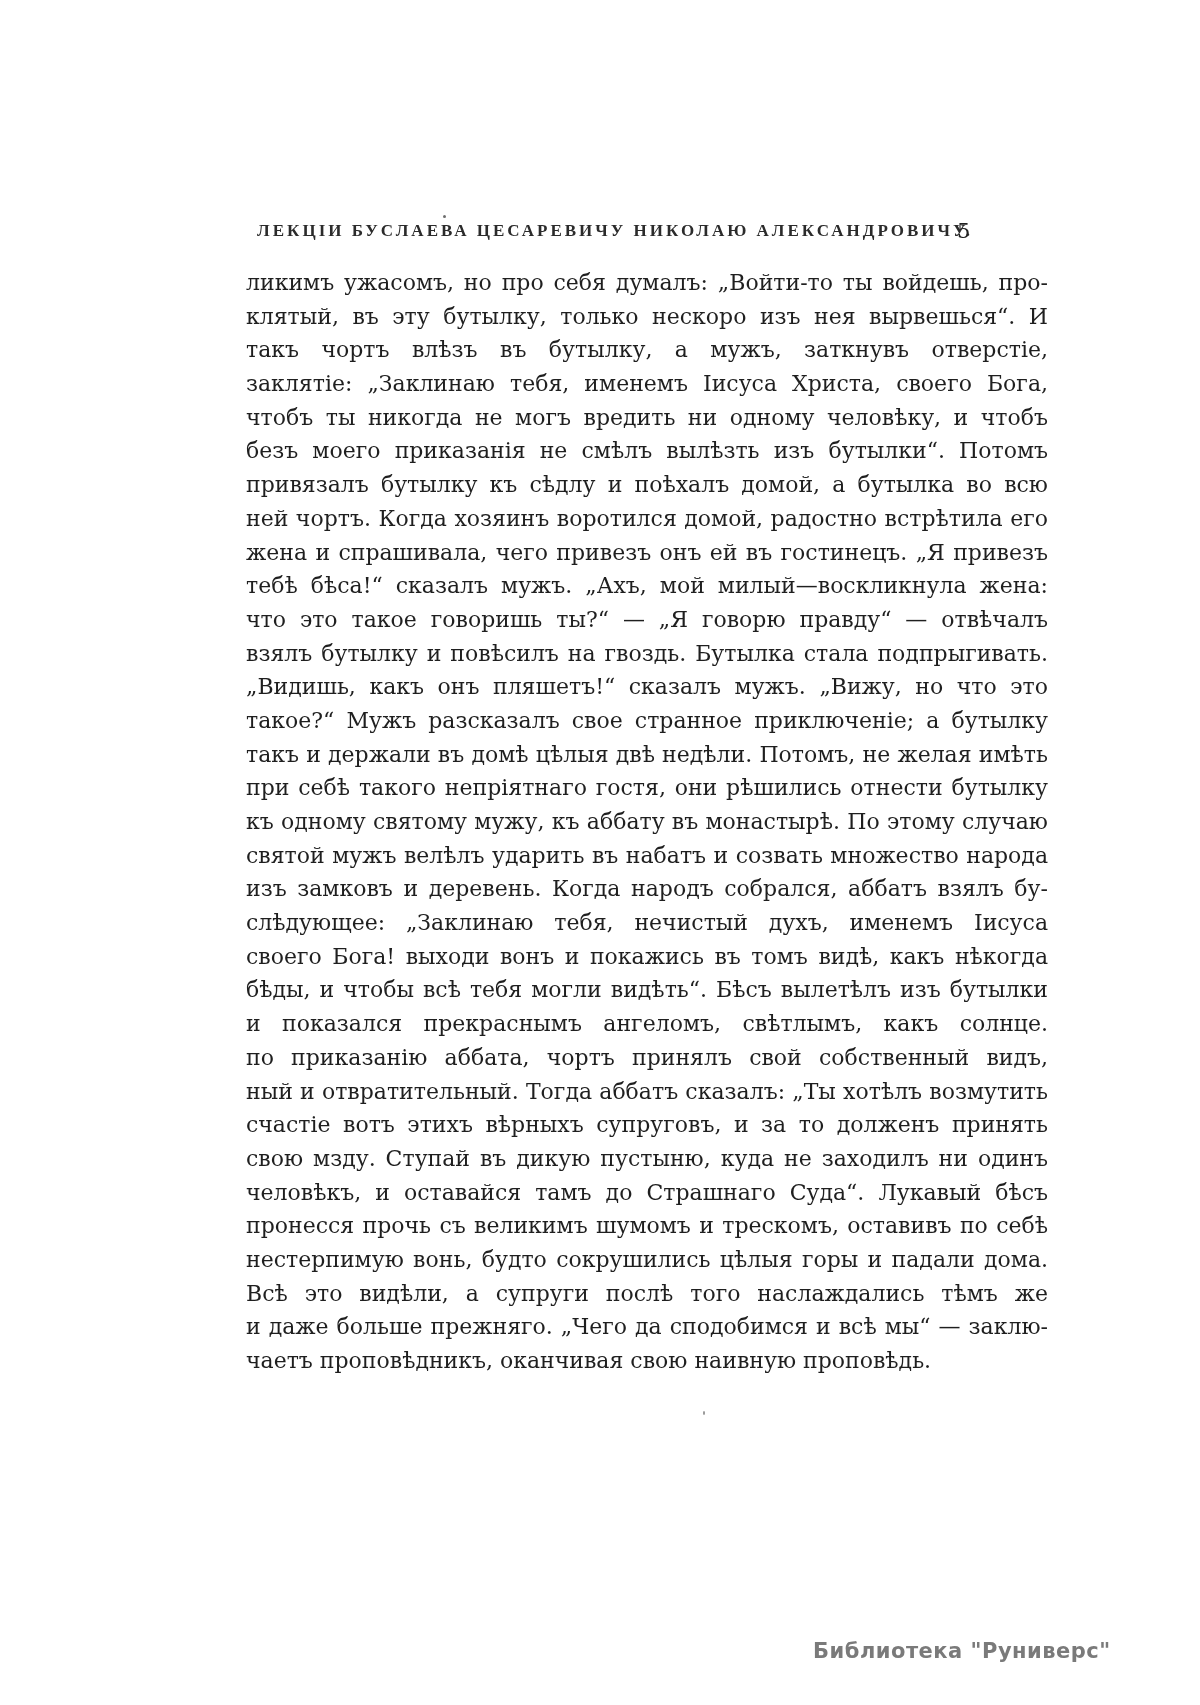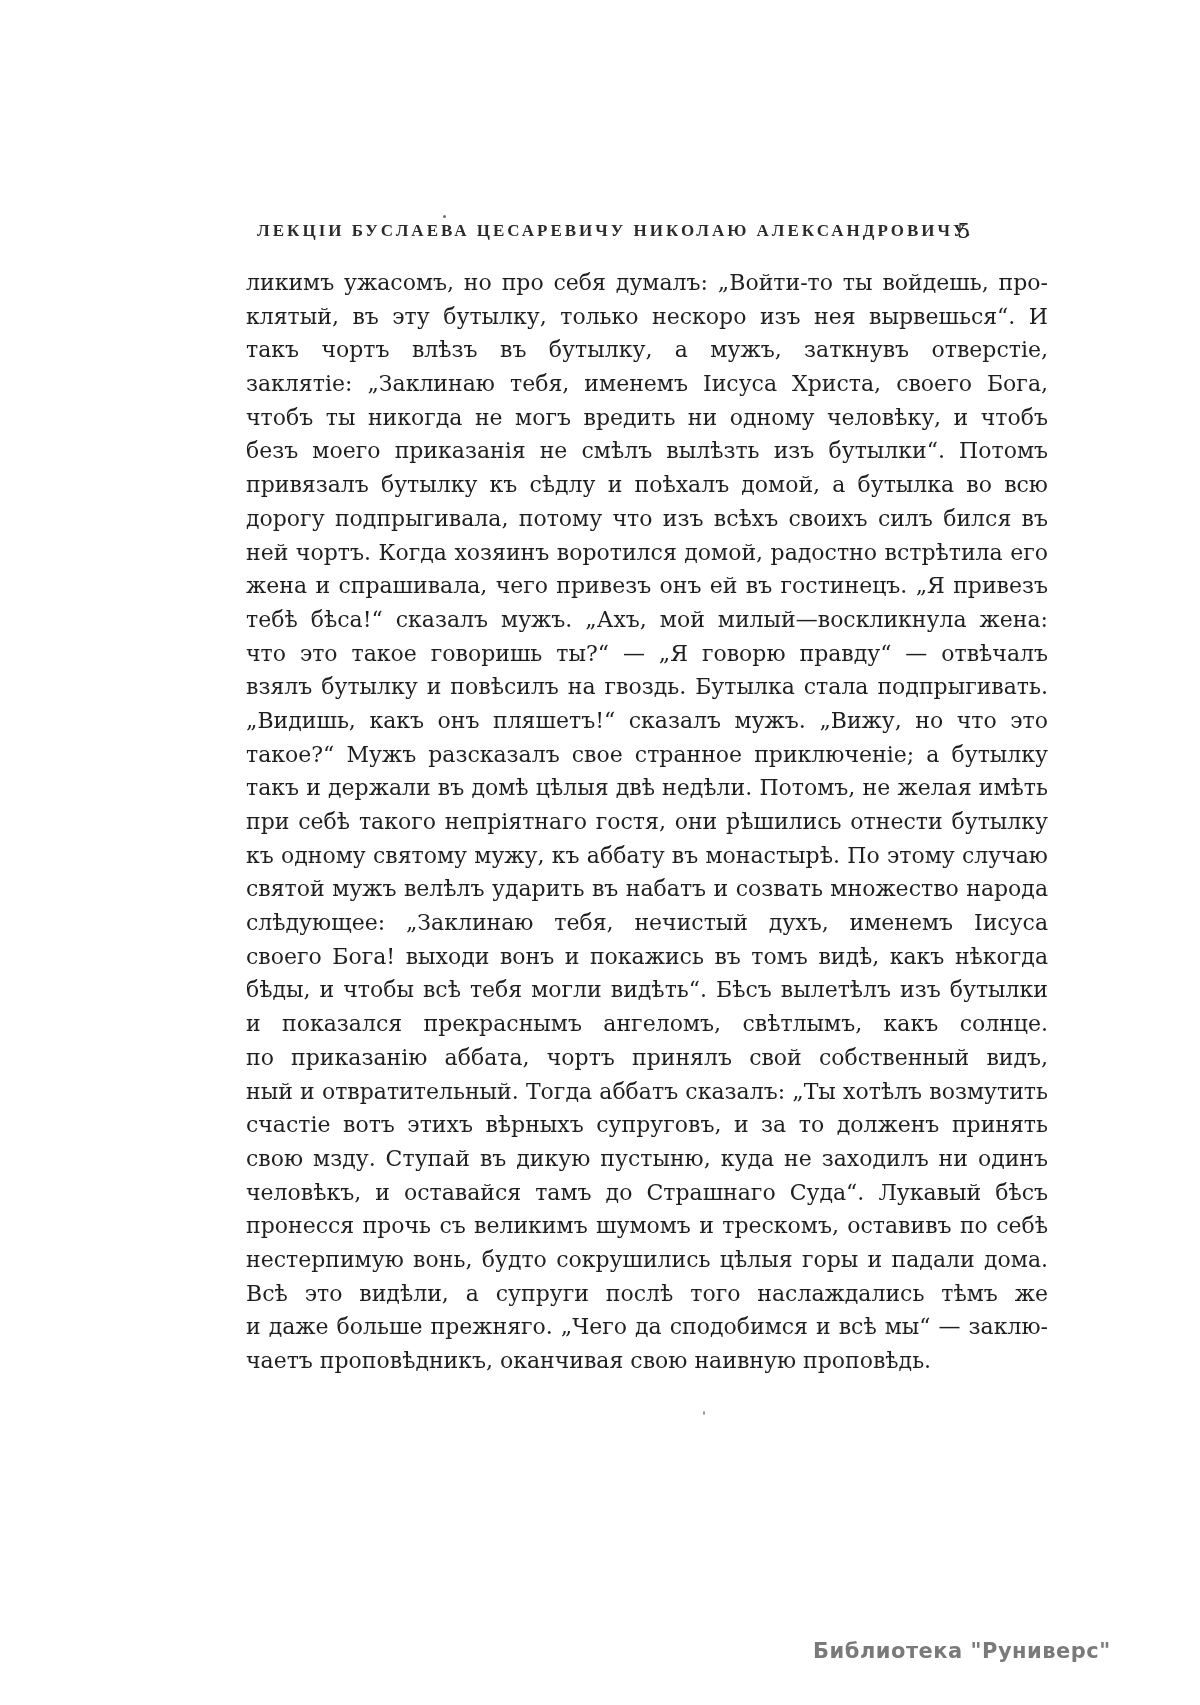--- a/index.html
+++ b/index.html
@@ -77,32 +77,32 @@
 
   <div class="body-text">
 
   <div class="text-line">ликимъ ужасомъ, но про себя думалъ: „Войти-то ты войдешь, про-</div>
       <div class="text-line">клятый, въ эту бутылку, только нескоро изъ нея вырвешься“. И</div>
       <div class="text-line">такъ чортъ влѣзъ въ бутылку, а мужъ, заткнувъ отверстіе, произнесъ</div>
       <div class="text-line">заклятіе: „Заклинаю тебя, именемъ Іисуса Христа, своего Бога,</div>
       <div class="text-line">чтобъ ты никогда не могъ вредить ни одному человѣку, и чтобъ</div>
       <div class="text-line">безъ моего приказанія не смѣлъ вылѣзть изъ бутылки“. Потомъ</div>
       <div class="text-line">привязалъ бутылку къ сѣдлу и поѣхалъ домой, а бутылка во всю</div>
-      <div class="text-line">дорогу подпрыгивала, потому что изъ всѣхъ своихъ силъ бился въ</div>
       <div class="text-line">ней чортъ. Когда хозяинъ воротился домой, радостно встрѣтила его</div>
       <div class="text-line">жена и спрашивала, чего привезъ онъ ей въ гостинецъ. „Я привезъ</div>
       <div class="text-line">тебѣ бѣса!“ сказалъ мужъ. „Ахъ, мой милый—воскликнула жена:</div>
       <div class="text-line">что это такое говоришь ты?“ — „Я говорю правду“ — отвѣчалъ мужъ;</div>
       <div class="text-line">взялъ бутылку и повѣсилъ на гвоздь. Бутылка стала подпрыгивать.</div>
       <div class="text-line">„Видишь, какъ онъ пляшетъ!“ сказалъ мужъ. „Вижу, но что это</div>
       <div class="text-line">такое?“ Мужъ разсказалъ свое странное приключеніе; а бутылку</div>
       <div class="text-line">такъ и держали въ домѣ цѣлыя двѣ недѣли. Потомъ, не желая имѣть</div>
       <div class="text-line">при себѣ такого непріятнаго гостя, они рѣшились отнести бутылку</div>
       <div class="text-line">къ одному святому мужу, къ аббату въ монастырѣ. По этому случаю</div>
       <div class="text-line">святой мужъ велѣлъ ударить въ набатъ и созвать множество народа</div>
+      <div class="text-line">изъ замковъ и деревень. Когда народъ собрался, аббатъ взялъ бу-</div>
       <div class="text-line">слѣдующее: „Заклинаю тебя, нечистый духъ, именемъ Іисуса Христа,</div>
       <div class="text-line">своего Бога! выходи вонъ и покажись въ томъ видѣ, какъ нѣкогда</div>
       <div class="text-line">бѣды, и чтобы всѣ тебя могли видѣть“. Бѣсъ вылетѣлъ изъ бутылки</div>
       <div class="text-line">и показался прекраснымъ ангеломъ, свѣтлымъ, какъ солнце. Потомъ,</div>
       <div class="text-line">по приказанію аббата, чортъ принялъ свой собственный видъ, ужас-</div>
       <div class="text-line">ный и отвратительный. Тогда аббатъ сказалъ: „Ты хотѣлъ возмутить</div>
       <div class="text-line">счастіе вотъ этихъ вѣрныхъ супруговъ, и за то долженъ принять</div>
       <div class="text-line">свою мзду. Ступай въ дикую пустыню, куда не заходилъ ни одинъ</div>
       <div class="text-line">человѣкъ, и оставайся тамъ до Страшнаго Суда“. Лукавый бѣсъ</div>
       <div class="text-line">пронесся прочь съ великимъ шумомъ и трескомъ, оставивъ по себѣ</div>

